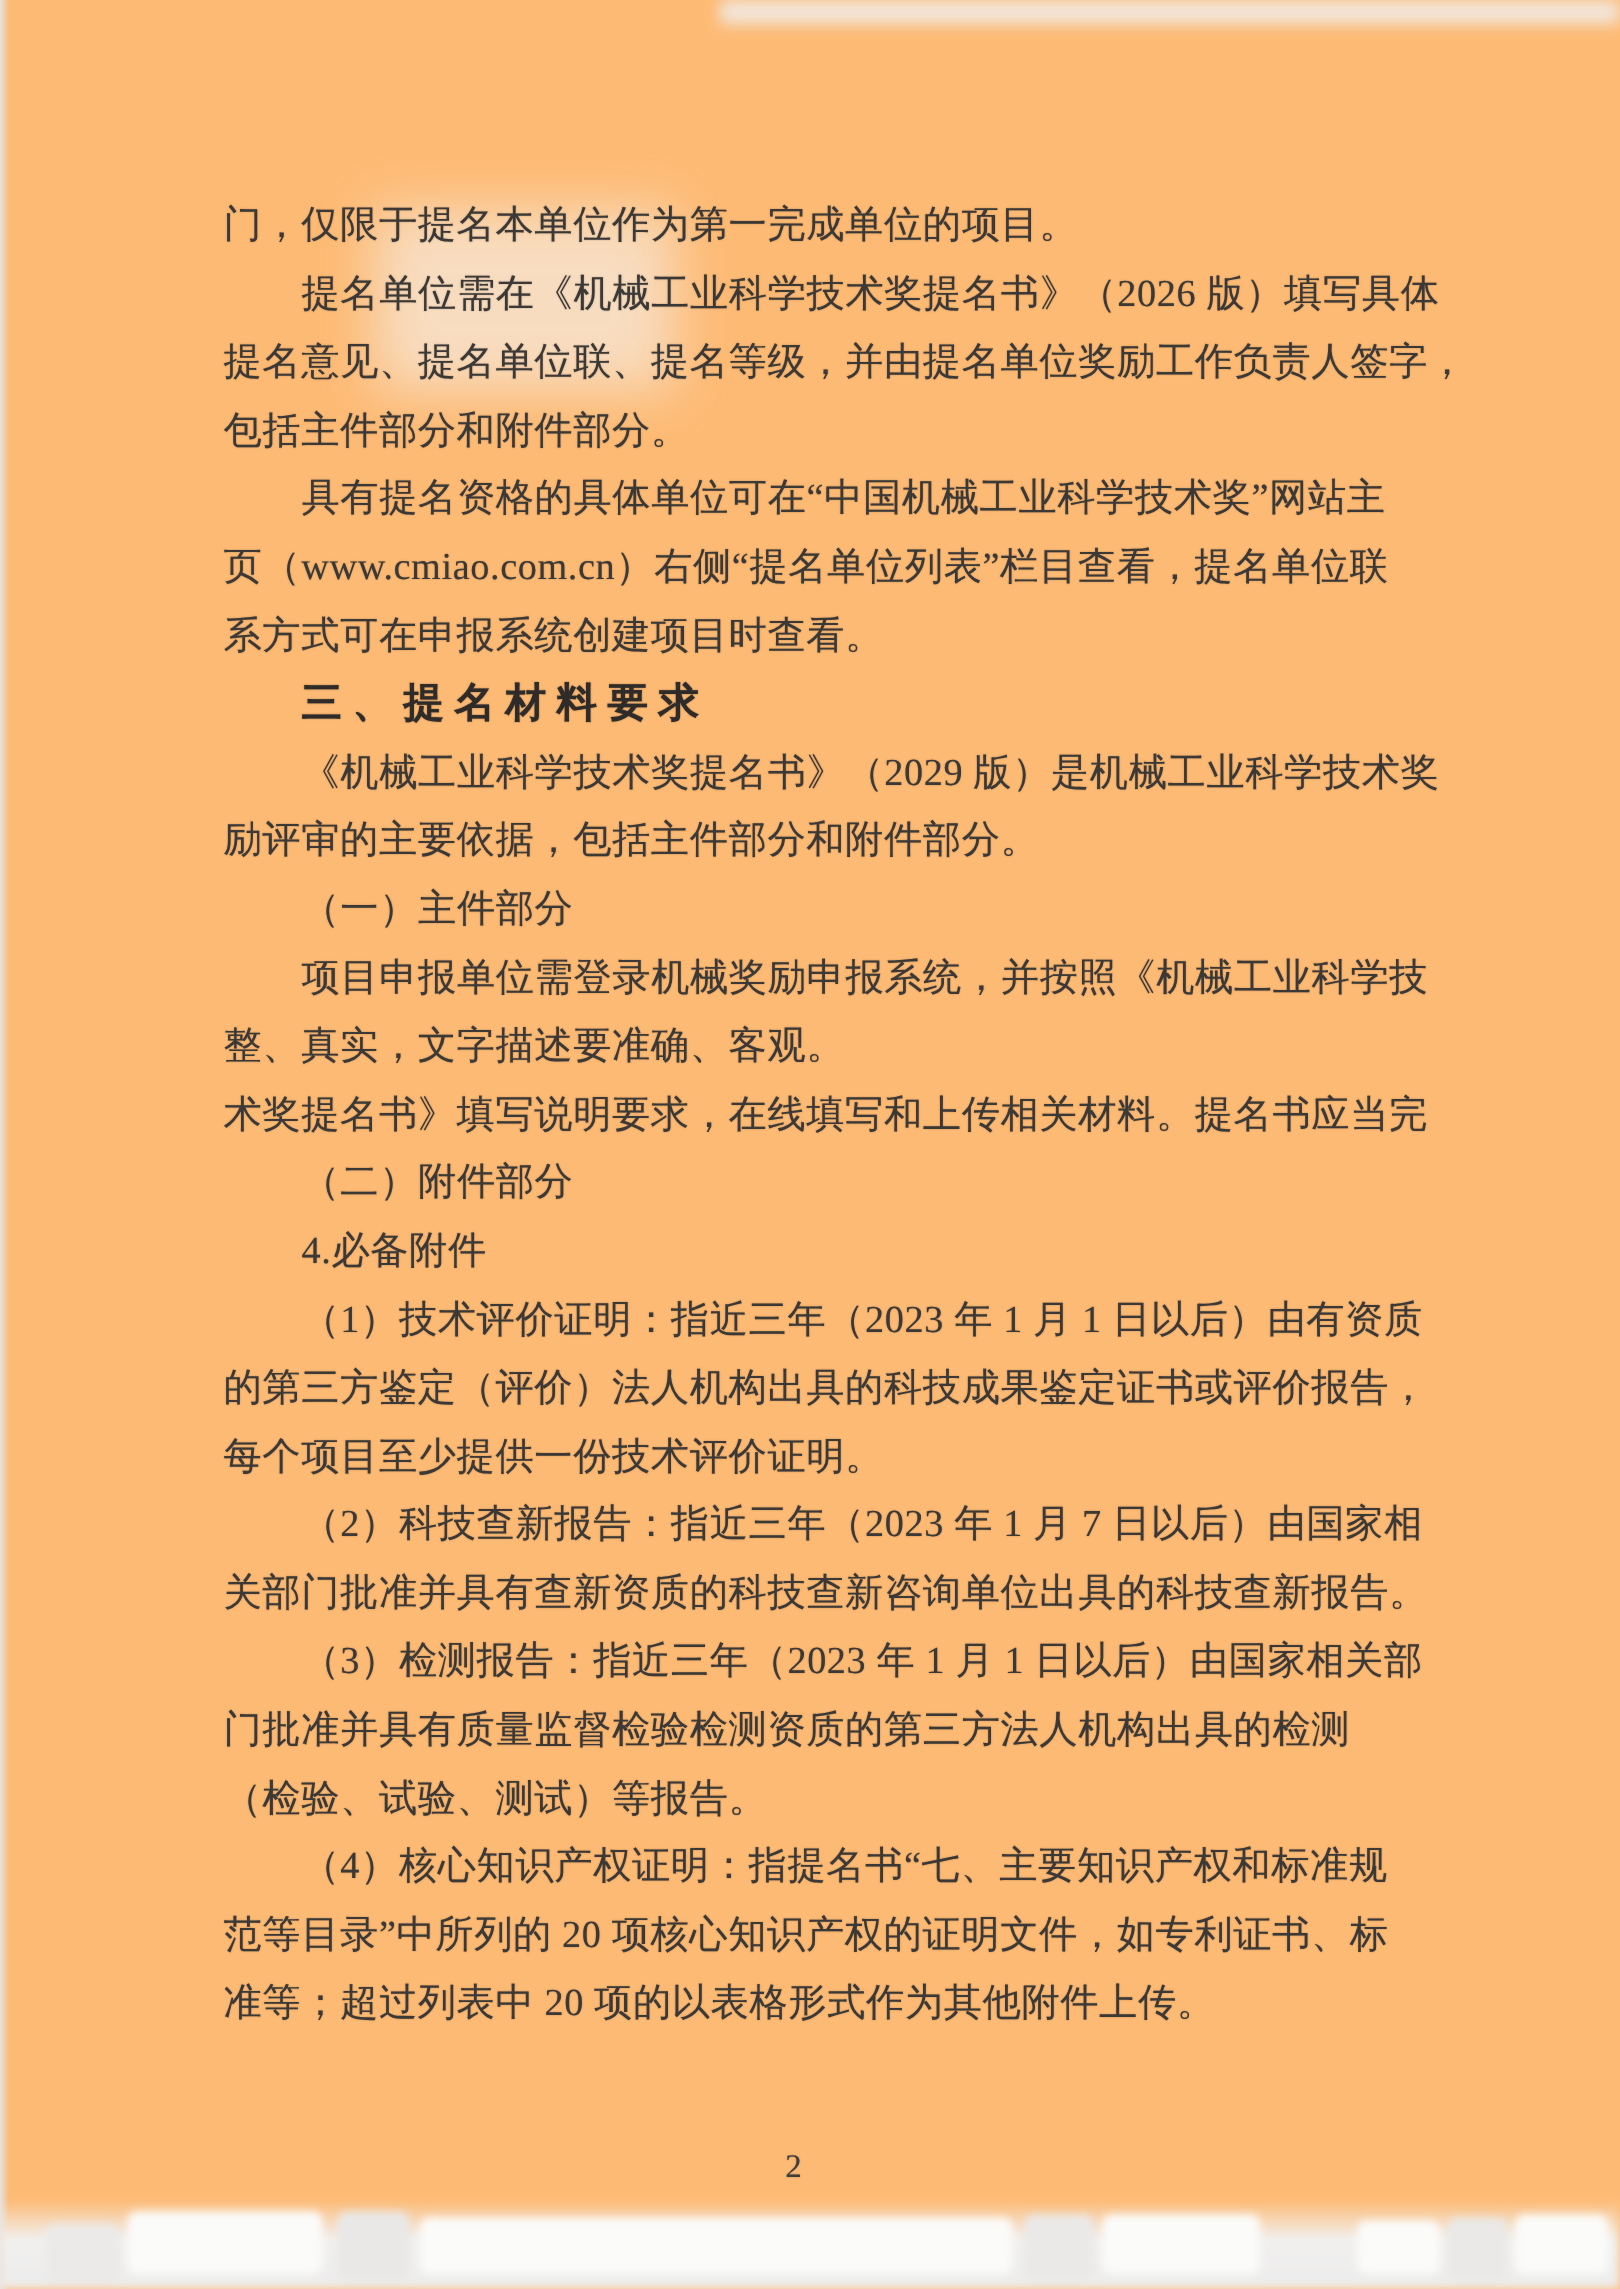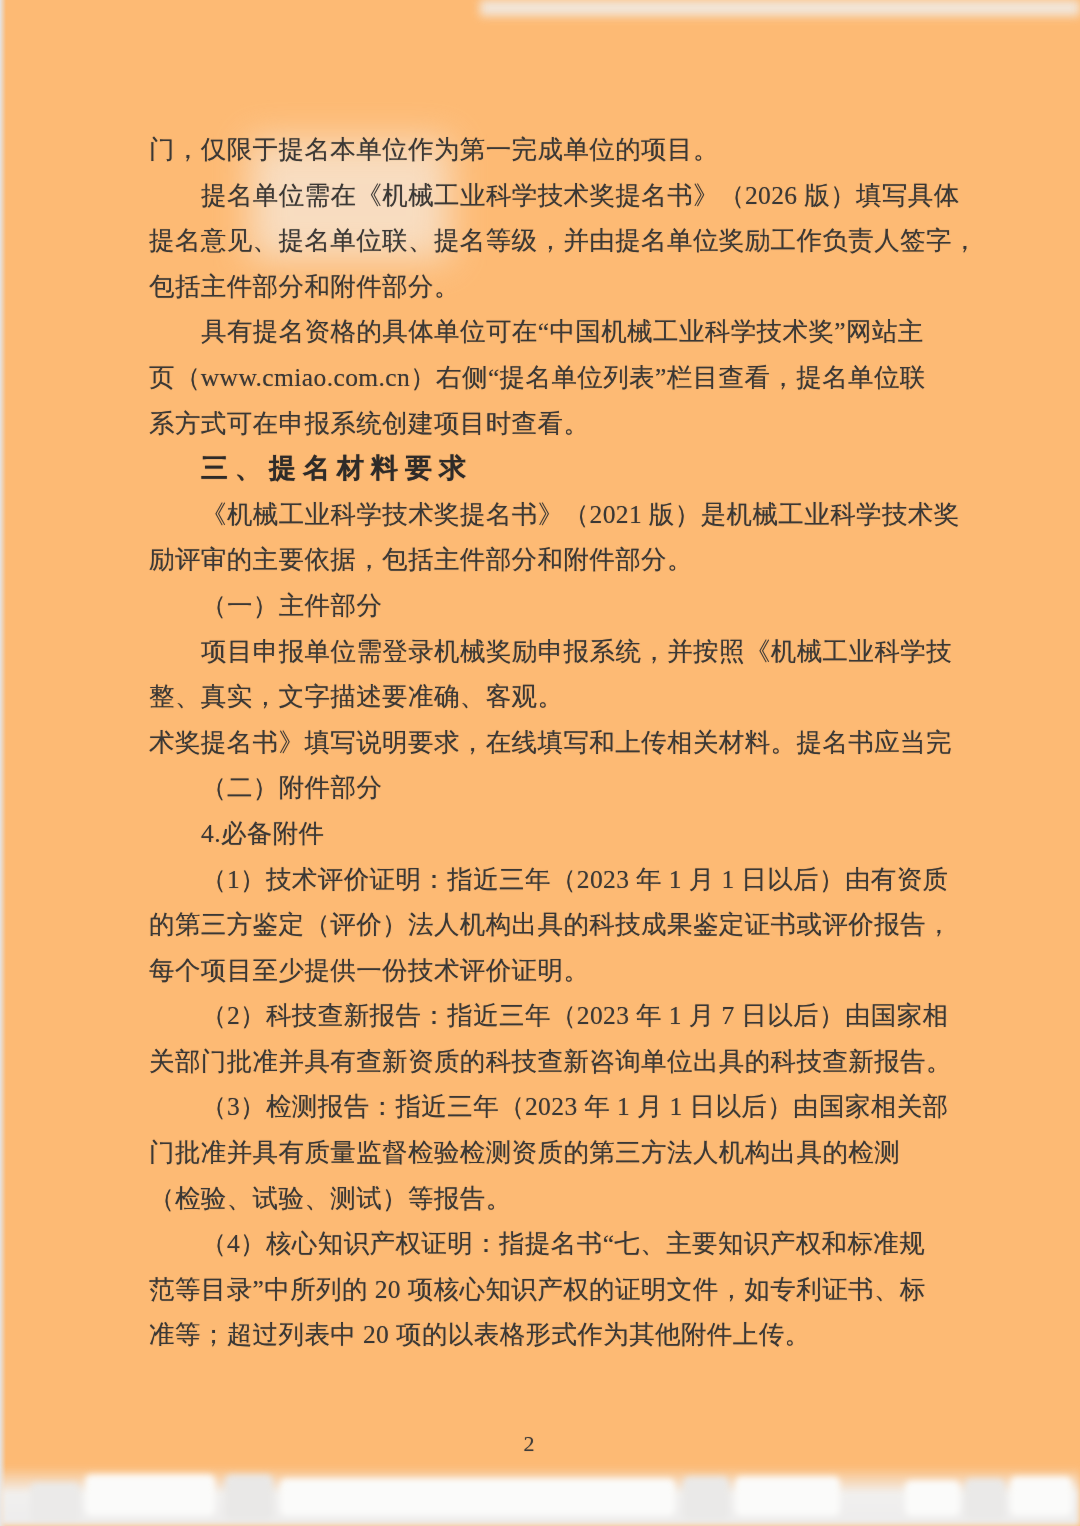--- a/index.html
+++ b/index.html
@@ -111,21 +111,21 @@
 
   <div class="content" id="doc-body">
       <div class="line">门，仅限于提名本单位作为第一完成单位的项目。</div>
       <div class="line indent">提名单位需在《机械工业科学技术奖提名书》（2026 版）填写具体</div>
       <div class="line">提名意见、提名单位联、提名等级，并由提名单位奖励工作负责人签字，</div>
       <div class="line">包括主件部分和附件部分。</div>
       <div class="line indent">具有提名资格的具体单位可在“中国机械工业科学技术奖”网站主</div>
       <div class="line">页（www.cmiao.com.cn）右侧“提名单位列表”栏目查看，提名单位联</div>
       <div class="line">系方式可在申报系统创建项目时查看。</div>
       <div class="line indent bold">三、提名材料要求</div>
-      <div class="line indent">《机械工业科学技术奖提名书》（2021 版）是机械工业科学技术奖</div>
+      <div class="line indent">《机械工业科学技术奖提名书》（2029 版）是机械工业科学技术奖</div>
       <div class="line">励评审的主要依据，包括主件部分和附件部分。</div>
       <div class="line indent">（一）主件部分</div>
       <div class="line indent">项目申报单位需登录机械奖励申报系统，并按照《机械工业科学技</div>
       <div class="line">整、真实，文字描述要准确、客观。</div>
       <div class="line">术奖提名书》填写说明要求，在线填写和上传相关材料。提名书应当完</div>
       <div class="line indent">（二）附件部分</div>
       <div class="line indent">4.必备附件</div>
       <div class="line indent">（1）技术评价证明：指近三年（2023 年 1 月 1 日以后）由有资质</div>
       <div class="line">的第三方鉴定（评价）法人机构出具的科技成果鉴定证书或评价报告，</div>
       <div class="line">每个项目至少提供一份技术评价证明。</div>

